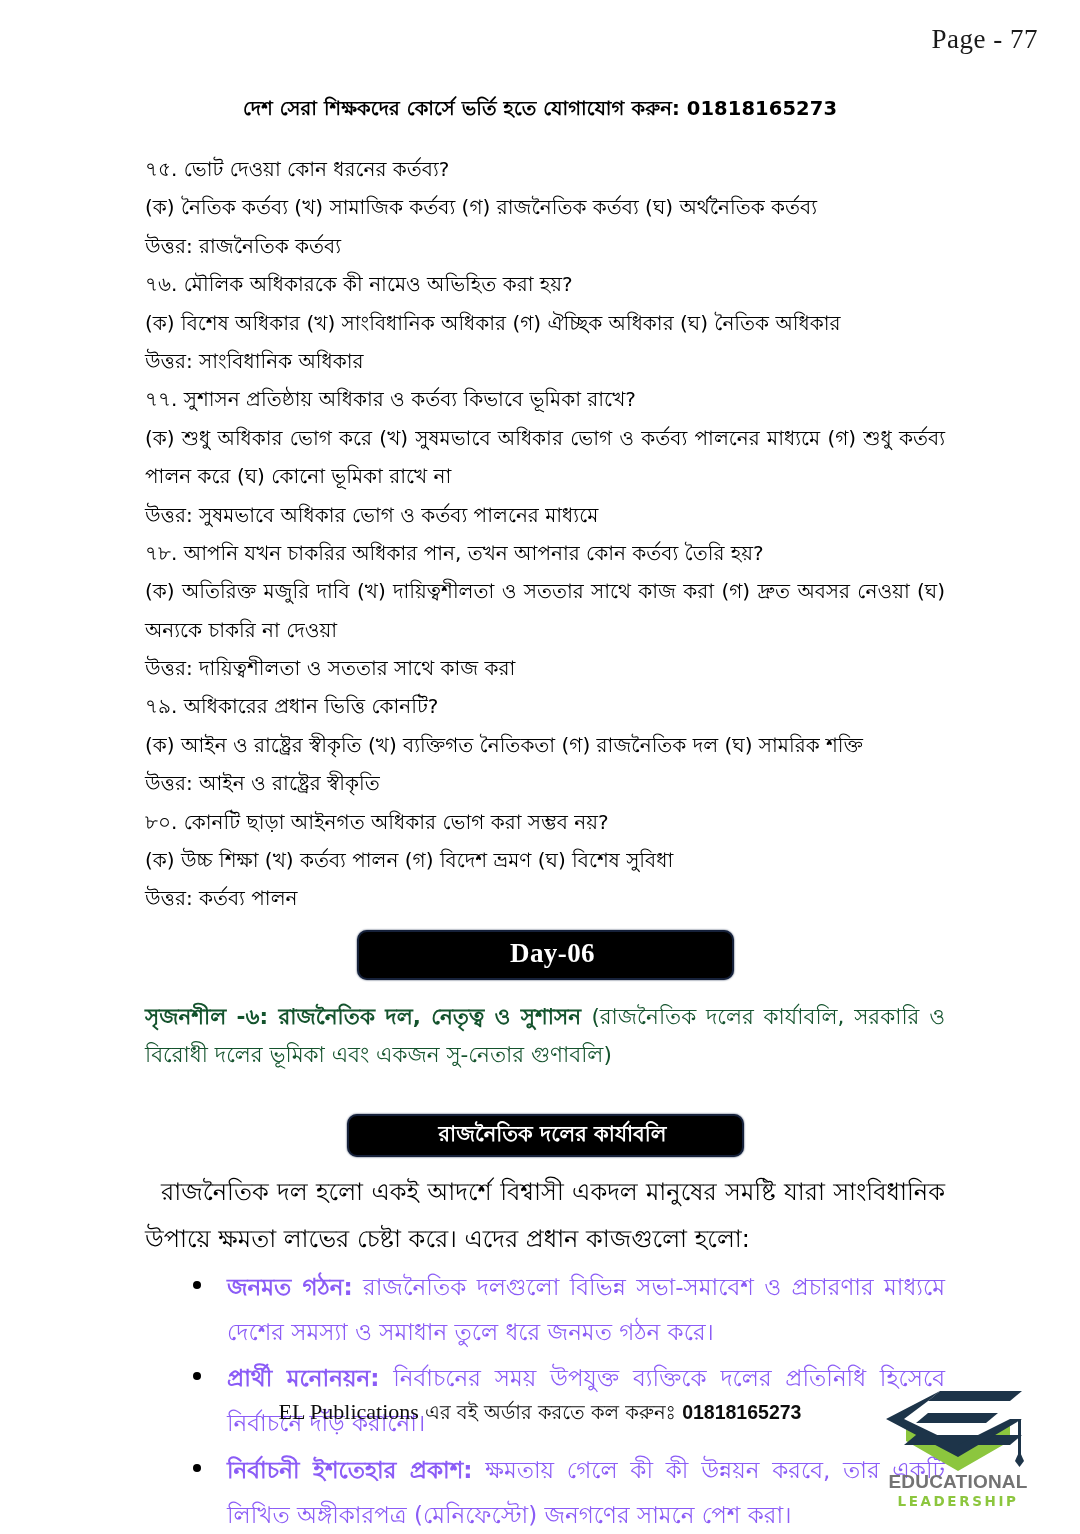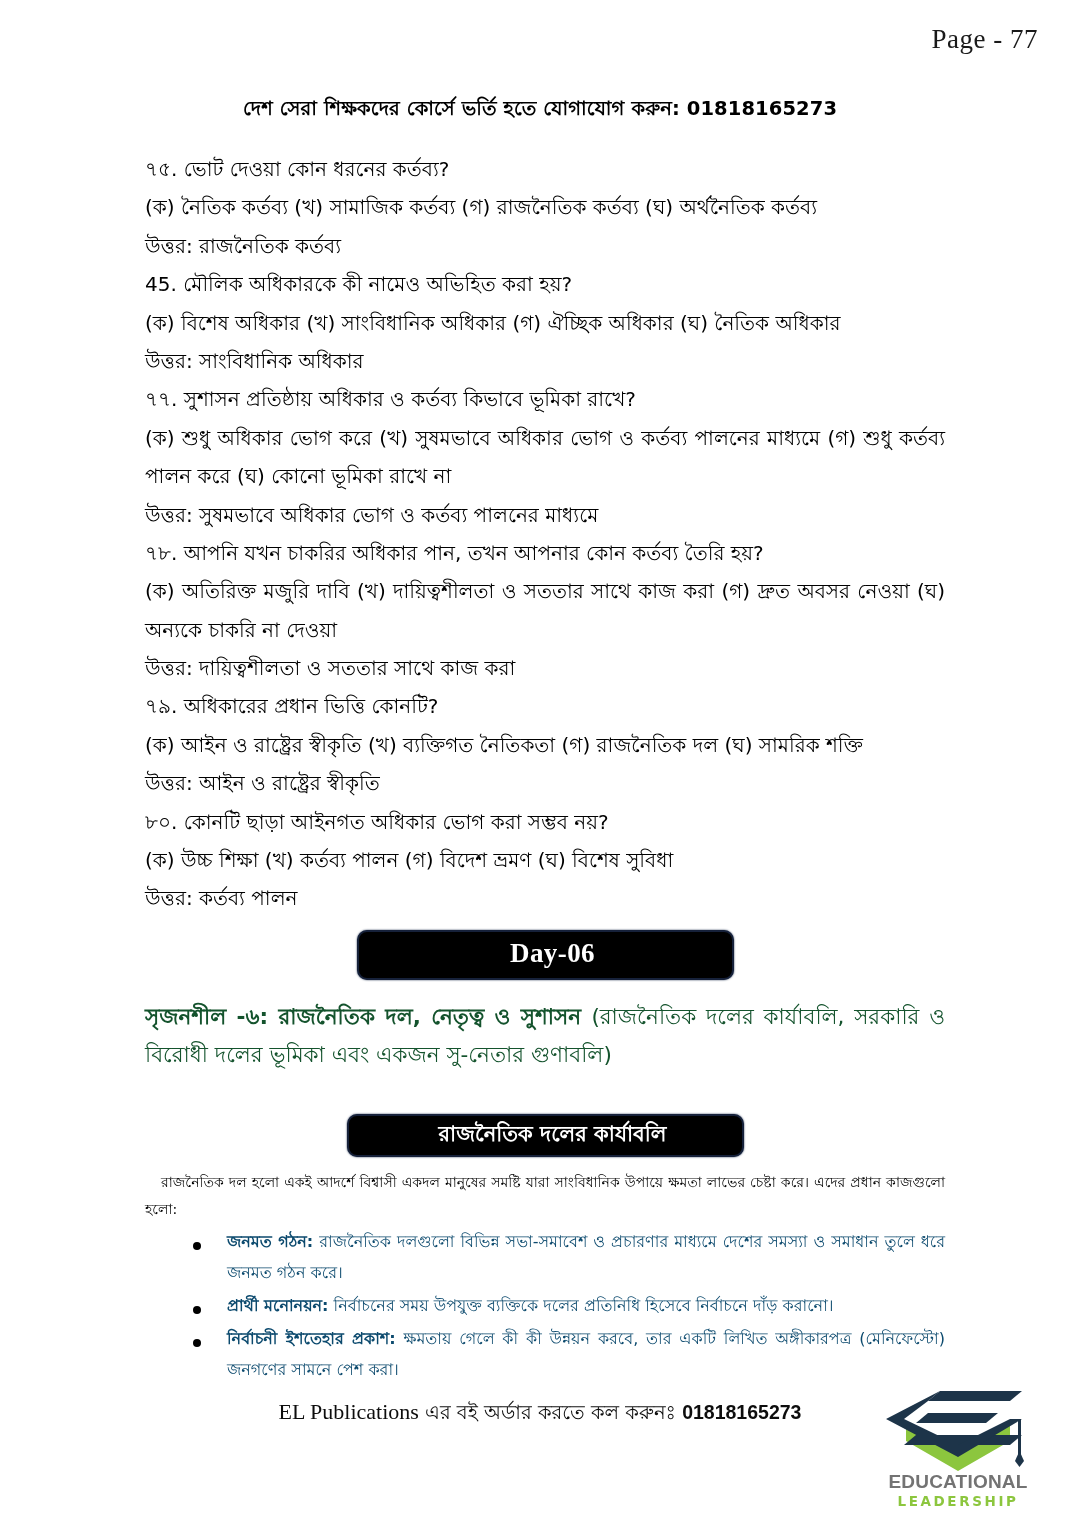--- a/index.html
+++ b/index.html
@@ -120,43 +120,43 @@
   .creative-heading .bold-part {
     font-weight: bold;
   }
   .creative-heading .regular-part {
     font-weight: normal;
   }
 
   
   .body-para {
     font-family: "DejaVu Sans", sans-serif;
-    font-size: 14px;
+    font-size: 24px;
     line-height: 1.95;
     text-align: justify;
     text-justify: inter-word;
     text-indent: 16px;
     color: #000;
   }
 
   
   .bullets {
     margin: 2px 0 0 0;
     padding: 0;
     list-style: none;
   }
   .bullets li {
     position: relative;
     padding-left: 82px;
     font-family: "DejaVu Sans", sans-serif;
-    font-size: 16px;
+    font-size: 23px;
     line-height: 1.95;
     text-align: justify;
     text-justify: inter-word;
-    color: #0c4a6e;
+    color: #8b5cf6;
     margin-bottom: 2px;
   }
   .bullets li .dot {
     position: absolute;
     left: 48px;
     top: 16px;
     width: 8px;
     height: 8px;
     background: #000;
     border-radius: 50%;
@@ -227,21 +227,21 @@
 
   <div class="content">
 
     <div class="qblock">
       <div class="q-line">৭৫. ভোট দেওয়া কোন ধরনের কর্তব্য?</div>
       <div class="q-line opts">(ক) নৈতিক কর্তব্য (খ) সামাজিক কর্তব্য (গ) রাজনৈতিক কর্তব্য (ঘ) অর্থনৈতিক কর্তব্য</div>
       <div class="q-line ans">উত্তর: রাজনৈতিক কর্তব্য</div>
     </div>
 
     <div class="qblock">
-      <div class="q-line">45. মৌলিক অধিকারকে কী নামেও অভিহিত করা হয়?</div>
+      <div class="q-line">৭৬. মৌলিক অধিকারকে কী নামেও অভিহিত করা হয়?</div>
       <div class="q-line opts">(ক) বিশেষ অধিকার (খ) সাংবিধানিক অধিকার (গ) ঐচ্ছিক অধিকার (ঘ) নৈতিক অধিকার</div>
       <div class="q-line ans">উত্তর: সাংবিধানিক অধিকার</div>
     </div>
 
     <div class="qblock">
       <div class="q-line">৭৭. সুশাসন প্রতিষ্ঠায় অধিকার ও কর্তব্য কিভাবে ভূমিকা রাখে?</div>
       <div class="q-line opts">(ক) শুধু অধিকার ভোগ করে (খ) সুষমভাবে অধিকার ভোগ ও কর্তব্য পালনের মাধ্যমে (গ) শুধু কর্তব্য পালন করে (ঘ) কোনো ভূমিকা রাখে না</div>
       <div class="q-line ans">উত্তর: সুষমভাবে অধিকার ভোগ ও কর্তব্য পালনের মাধ্যমে</div>
     </div>
 

